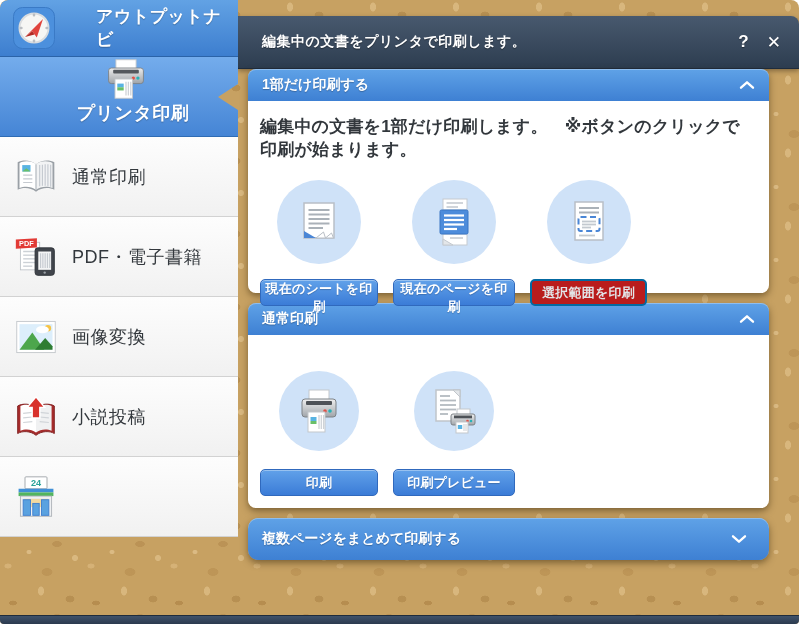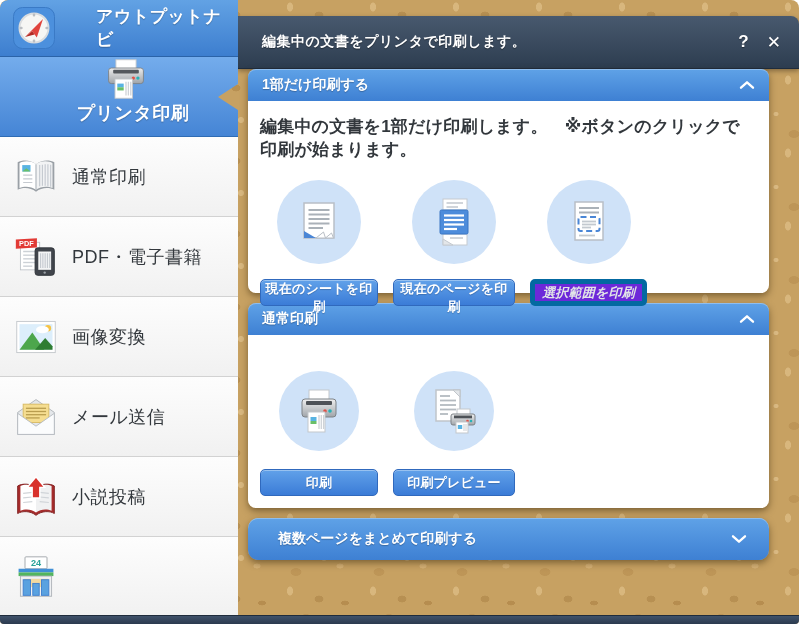--- a/index.html
+++ b/index.html
@@ -64,42 +64,42 @@
     height:32px;display:flex;align-items:center;padding:0 14px;
     background:linear-gradient(#5fa2e7,#3e80d3);
     border-radius:8px 8px 0 0;cursor:pointer;
     box-shadow:inset 0 1px 0 rgba(255,255,255,.3);
   }
   .panel-title{color:#fff;font-weight:bold;font-size:14px;text-shadow:0 1px 1px rgba(0,0,0,.25);}
   .chev{margin-left:auto;display:flex;align-items:center;}
   .chev svg{width:16px;height:10px;}
   .panel-body{background:#fff;border-radius:0 0 8px 8px;position:relative;}
   .panel.bar{height:42px;border-radius:10px;background:linear-gradient(#5fa2e7,#3e80d3);
-    display:flex;align-items:center;padding:0 22px 0 30px;cursor:pointer;
+    display:flex;align-items:center;padding:0 22px 0 14px;cursor:pointer;
     box-shadow:inset 0 1px 0 rgba(255,255,255,.3),0 3px 7px rgba(50,33,8,.5);}
   .body1{height:192px;padding:14px 14px 0 12px;}
   .body2{height:173px;padding:36px 14px 16px 12px;}
   .desc{margin:0;font-size:17px;font-weight:bold;color:#32373c;letter-spacing:.2px;}
   .cols{display:flex;margin-top:19px;}
   .col{display:flex;flex-direction:column;align-items:center;margin-right:15px;}
   .w1{width:118px;}.w2{width:122px;}.w3{width:117px;}
   .circle{width:84px;height:84px;border-radius:50%;background:#cfe2f8;
     display:flex;align-items:center;justify-content:center;}
   .circle svg{width:48px;height:48px;}
   .body2 .circle{width:80px;height:80px;}
   .btn{
     margin-top:15px;width:100%;height:27px;border-radius:5px;
     background:linear-gradient(#61a1e9,#3b7cd7);
     border:1px solid #3069bd;color:#fff;font-weight:bold;font-size:13px;
     font-family:inherit;cursor:pointer;
     box-shadow:inset 0 1px 0 rgba(255,255,255,.35);
     text-shadow:0 1px 1px rgba(0,0,0,.2);padding:0;letter-spacing:.2px;
   }
-  .btn.disabled{background:#6d28d9;border:5px solid #0369a1;color:#e2e4e7;
-    box-shadow:none;text-shadow:none;cursor:default;font-style:italic;}
+  .btn.disabled{background:#b91c1c;border:2px solid #0369a1;color:#e2e4e7;
+    box-shadow:none;text-shadow:none;cursor:default;}
   .body2 .btn{margin-top:18px;}
   
   .bottom-bar{position:absolute;left:0;right:0;bottom:0;height:9px;z-index:4;
     background:linear-gradient(#40526a,#2b3a4e);border-top:1px solid #1f2c3c;}
 </style>
 </head>
 <body>
 
 <div class="window">
 
@@ -208,36 +208,20 @@
           <rect x="6" y="10" width="36" height="28" fill="#dceefb"></rect>
           <circle cx="37" cy="14.5" r="3.5" fill="#f6c344"></circle>
           <ellipse cx="31" cy="16" rx="7" ry="4" fill="#ffffff"></ellipse>
           <path d="M6 38 L20 19 L33 38 Z" fill="#4ca64c"></path>
           <path d="M23 38 L34 25 L42 34 V38 Z" fill="#2e7d32"></path>
         </svg>
       </span>
       <span class="label">画像変換</span>
     </div>
 
-    <div class="side-item">
-      <span class="icon48">
-        <svg viewBox="0 0 48 48">
-          <path d="M4 19 L24 5 L44 19 V43 H4 Z" fill="#e4e7ea" stroke="#aeb3b8"></path>
-          <rect x="10" y="10" width="28" height="20" fill="#f5dd90" stroke="#d8ba62"></rect>
-          <g stroke="#b99d4e" stroke-width="1.4">
-            <line x1="13" y1="14.5" x2="35" y2="14.5"></line>
-              <line x1="13" y1="18" x2="35" y2="18"></line>
-            <line x1="13" y1="21.5" x2="35" y2="21.5"></line>
-              <line x1="13" y1="25" x2="28" y2="25"></line>
-          </g>
-          <path d="M4 20 L24 34 L44 20 L44 43 L4 43 Z" fill="#fbfcfd" stroke="#b5babf"></path>
-        </svg>
-      </span>
-      <span class="label">メール送信</span>
-    </div>
 
     <div class="side-item">
       <span class="icon48">
         <svg viewBox="0 0 48 48">
           <path d="M24 14 C18 9 9 9 4 12 V42 C9 39 18 39 24 44 C30 39 39 39 44 42 V12 C39 9 30 9 24 14 Z" fill="#a62c2c" stroke="#7e1f1f"></path>
           <path d="M24 14 C19 10 11 10 7 12 V39 C12 37 19 37 24 41 Z" fill="#ffffff"></path>
           <path d="M24 14 C29 10 37 10 41 12 V39 C36 37 29 37 24 41 Z" fill="#f0f1f2"></path>
           <g stroke="#d0d4d8" stroke-width="1.2">
             <line x1="10" y1="20" x2="20" y2="19"></line>
               <line x1="10" y1="25" x2="20" y2="24"></line>

